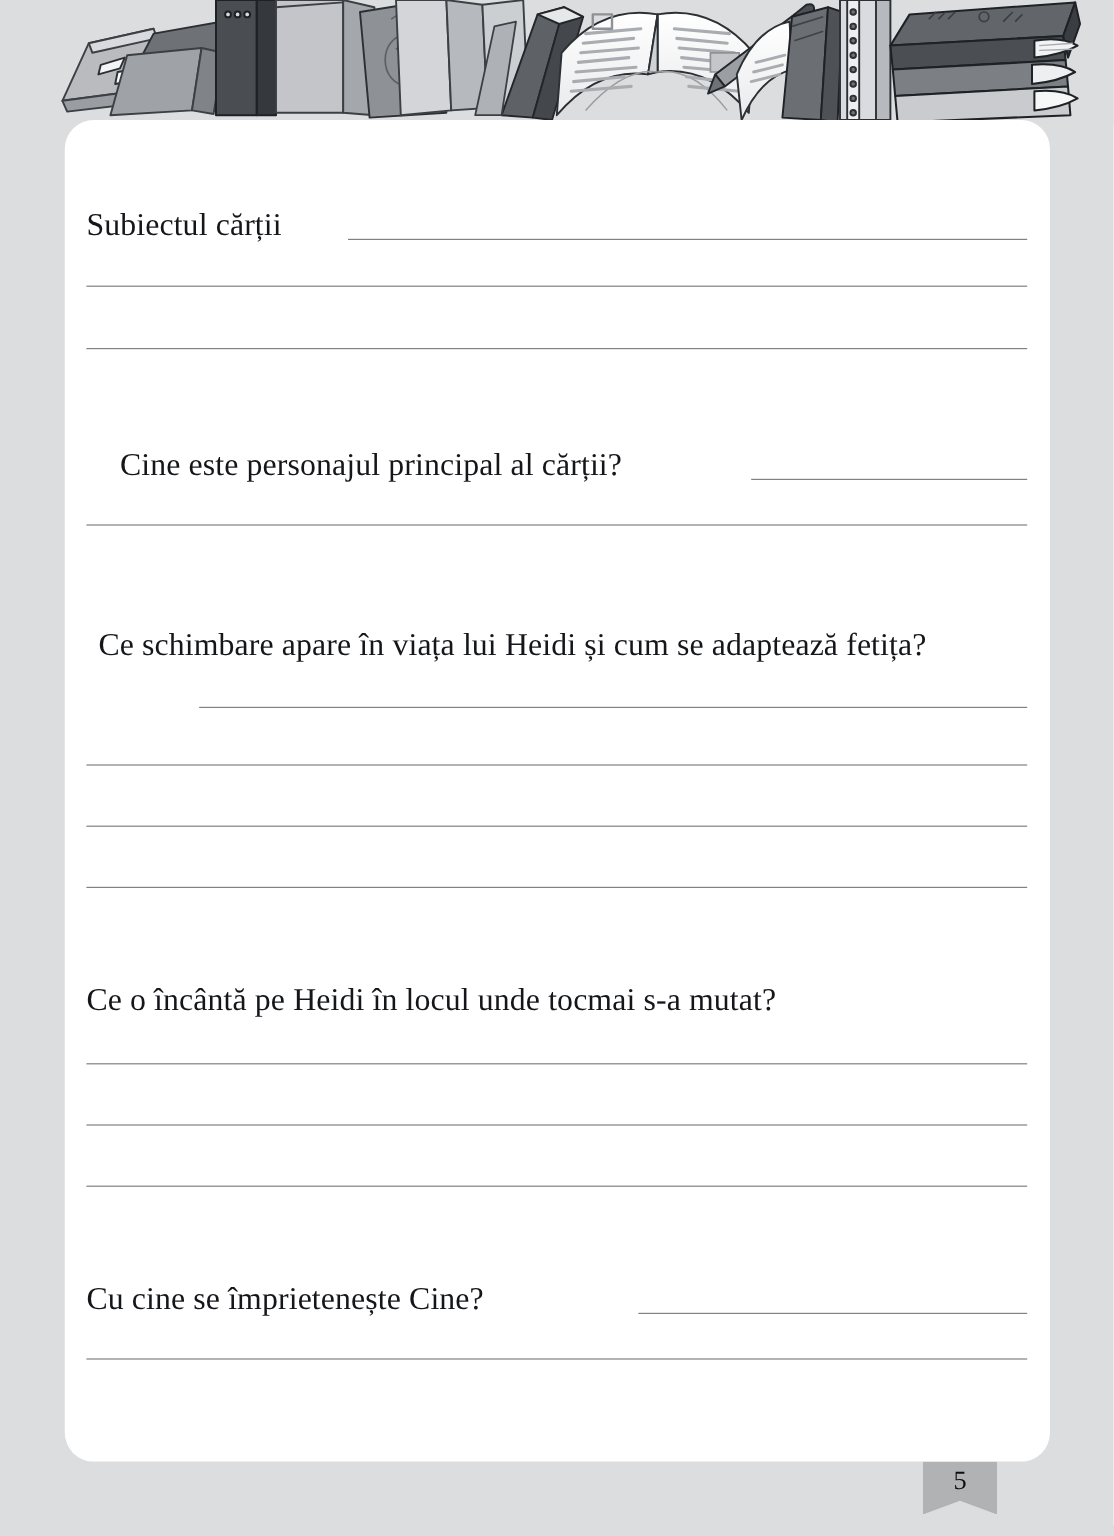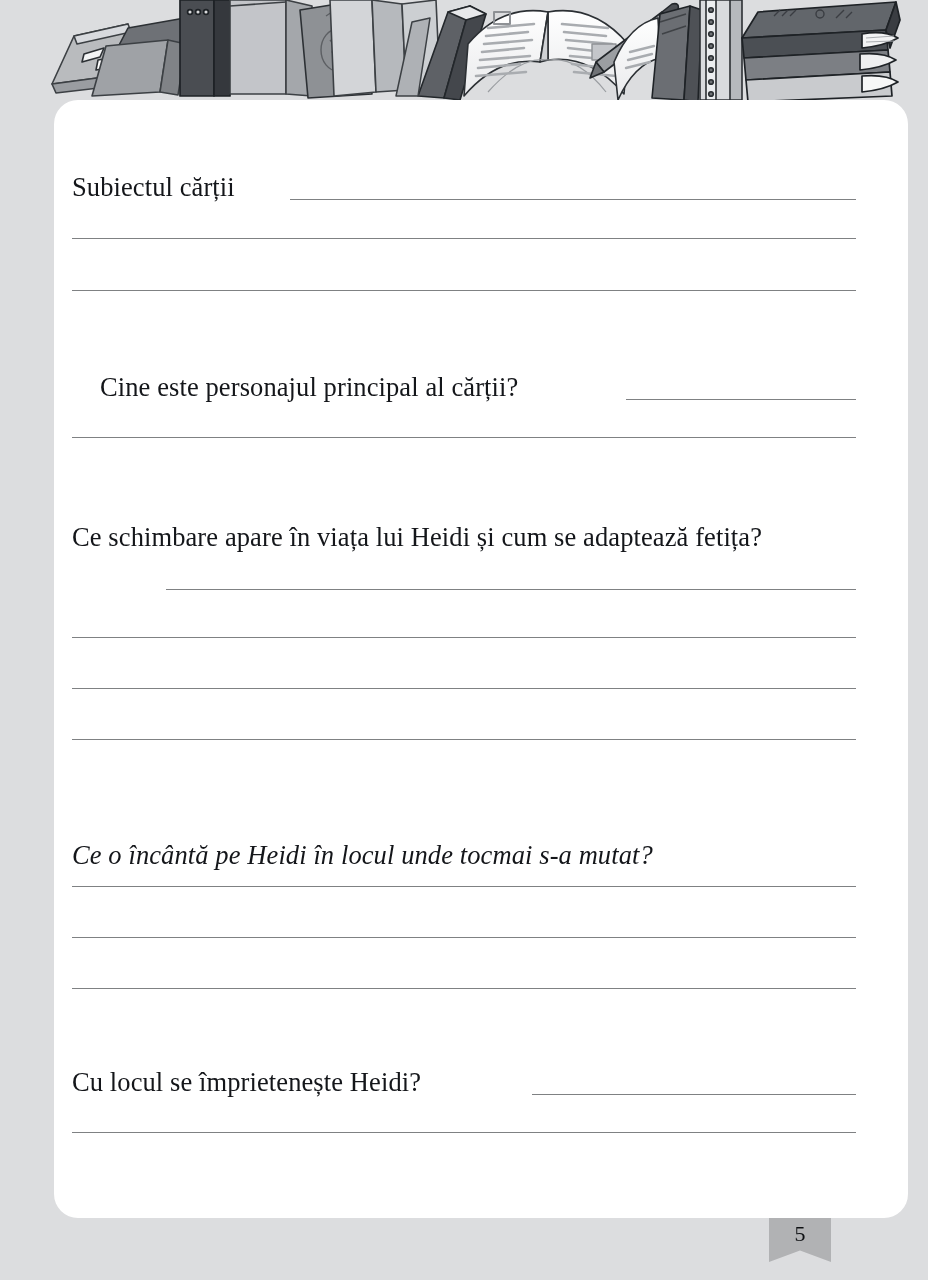--- a/index.html
+++ b/index.html
@@ -28,36 +28,35 @@
 
   
   #worksheet-card {
     position: absolute;
     left: 54px;
     top: 100px;
     width: 821px;
     height: 1118px;
     background: #ffffff;
     border-radius: 24px;
-    padding-left: 33px;
   }
 
   
   .question-block { position: absolute; left: 0; width: 821px; }
 
   .q-text {
     position: absolute;
     left: 18px;
     font-size: 26.5px;
     line-height: 50px;
     color: #14161a;
     white-space: nowrap;
     letter-spacing: .1px;
   }
-  .q-text.wrap { white-space: normal; width: 800px; }
+  .q-text.wrap { white-space: normal; width: 800px; margin-left: 10px; }
 
   
   .rule {
     position: absolute;
     left: 18px;
     width: 784px;
     height: 0;
     border-top: 1.4px solid #7f8183;
   }
 
@@ -274,28 +273,28 @@
 
   <div class="question-block" style="top:0;">
     <div class="q-text wrap" style="top:412px;">Ce schimbare apare în viața lui Heidi și cum se adaptează fetița?</div>
     <div class="rule-inline" style="left:112px; top:489px; width:690px;"></div>
     <div class="rule" style="top:537px;"></div>
     <div class="rule" style="top:588px;"></div>
     <div class="rule" style="top:639px;"></div>
   </div>
 
   <div class="question-block" style="top:0;">
-    <div class="q-text" style="top:730px;font-style:italic;">Ce o încântă pe Heidi în locul unde tocmai s-a mutat?</div>
+    <div class="q-text" style="top:708px;">Ce o încântă pe Heidi în locul unde tocmai s-a mutat?</div>
     <div class="rule" style="top:786px;"></div>
     <div class="rule" style="top:837px;"></div>
     <div class="rule" style="top:888px;"></div>
   </div>
 
   <div class="question-block" style="top:0;">
-    <div class="q-text" style="top:957px;">Cu locul se împrietenește Heidi?</div>
+    <div class="q-text" style="top:957px;">Cu cine se împrietenește Cine?</div>
     <div class="rule-inline" style="left:478px; top:994px; width:324px;"></div>
     <div class="rule" style="top:1032px;"></div>
   </div>
 
 </div>
 
 <div id="page-ribbon">
   <div class="ribbon-shape"></div>
   <div id="page-number">5</div>
 </div>

